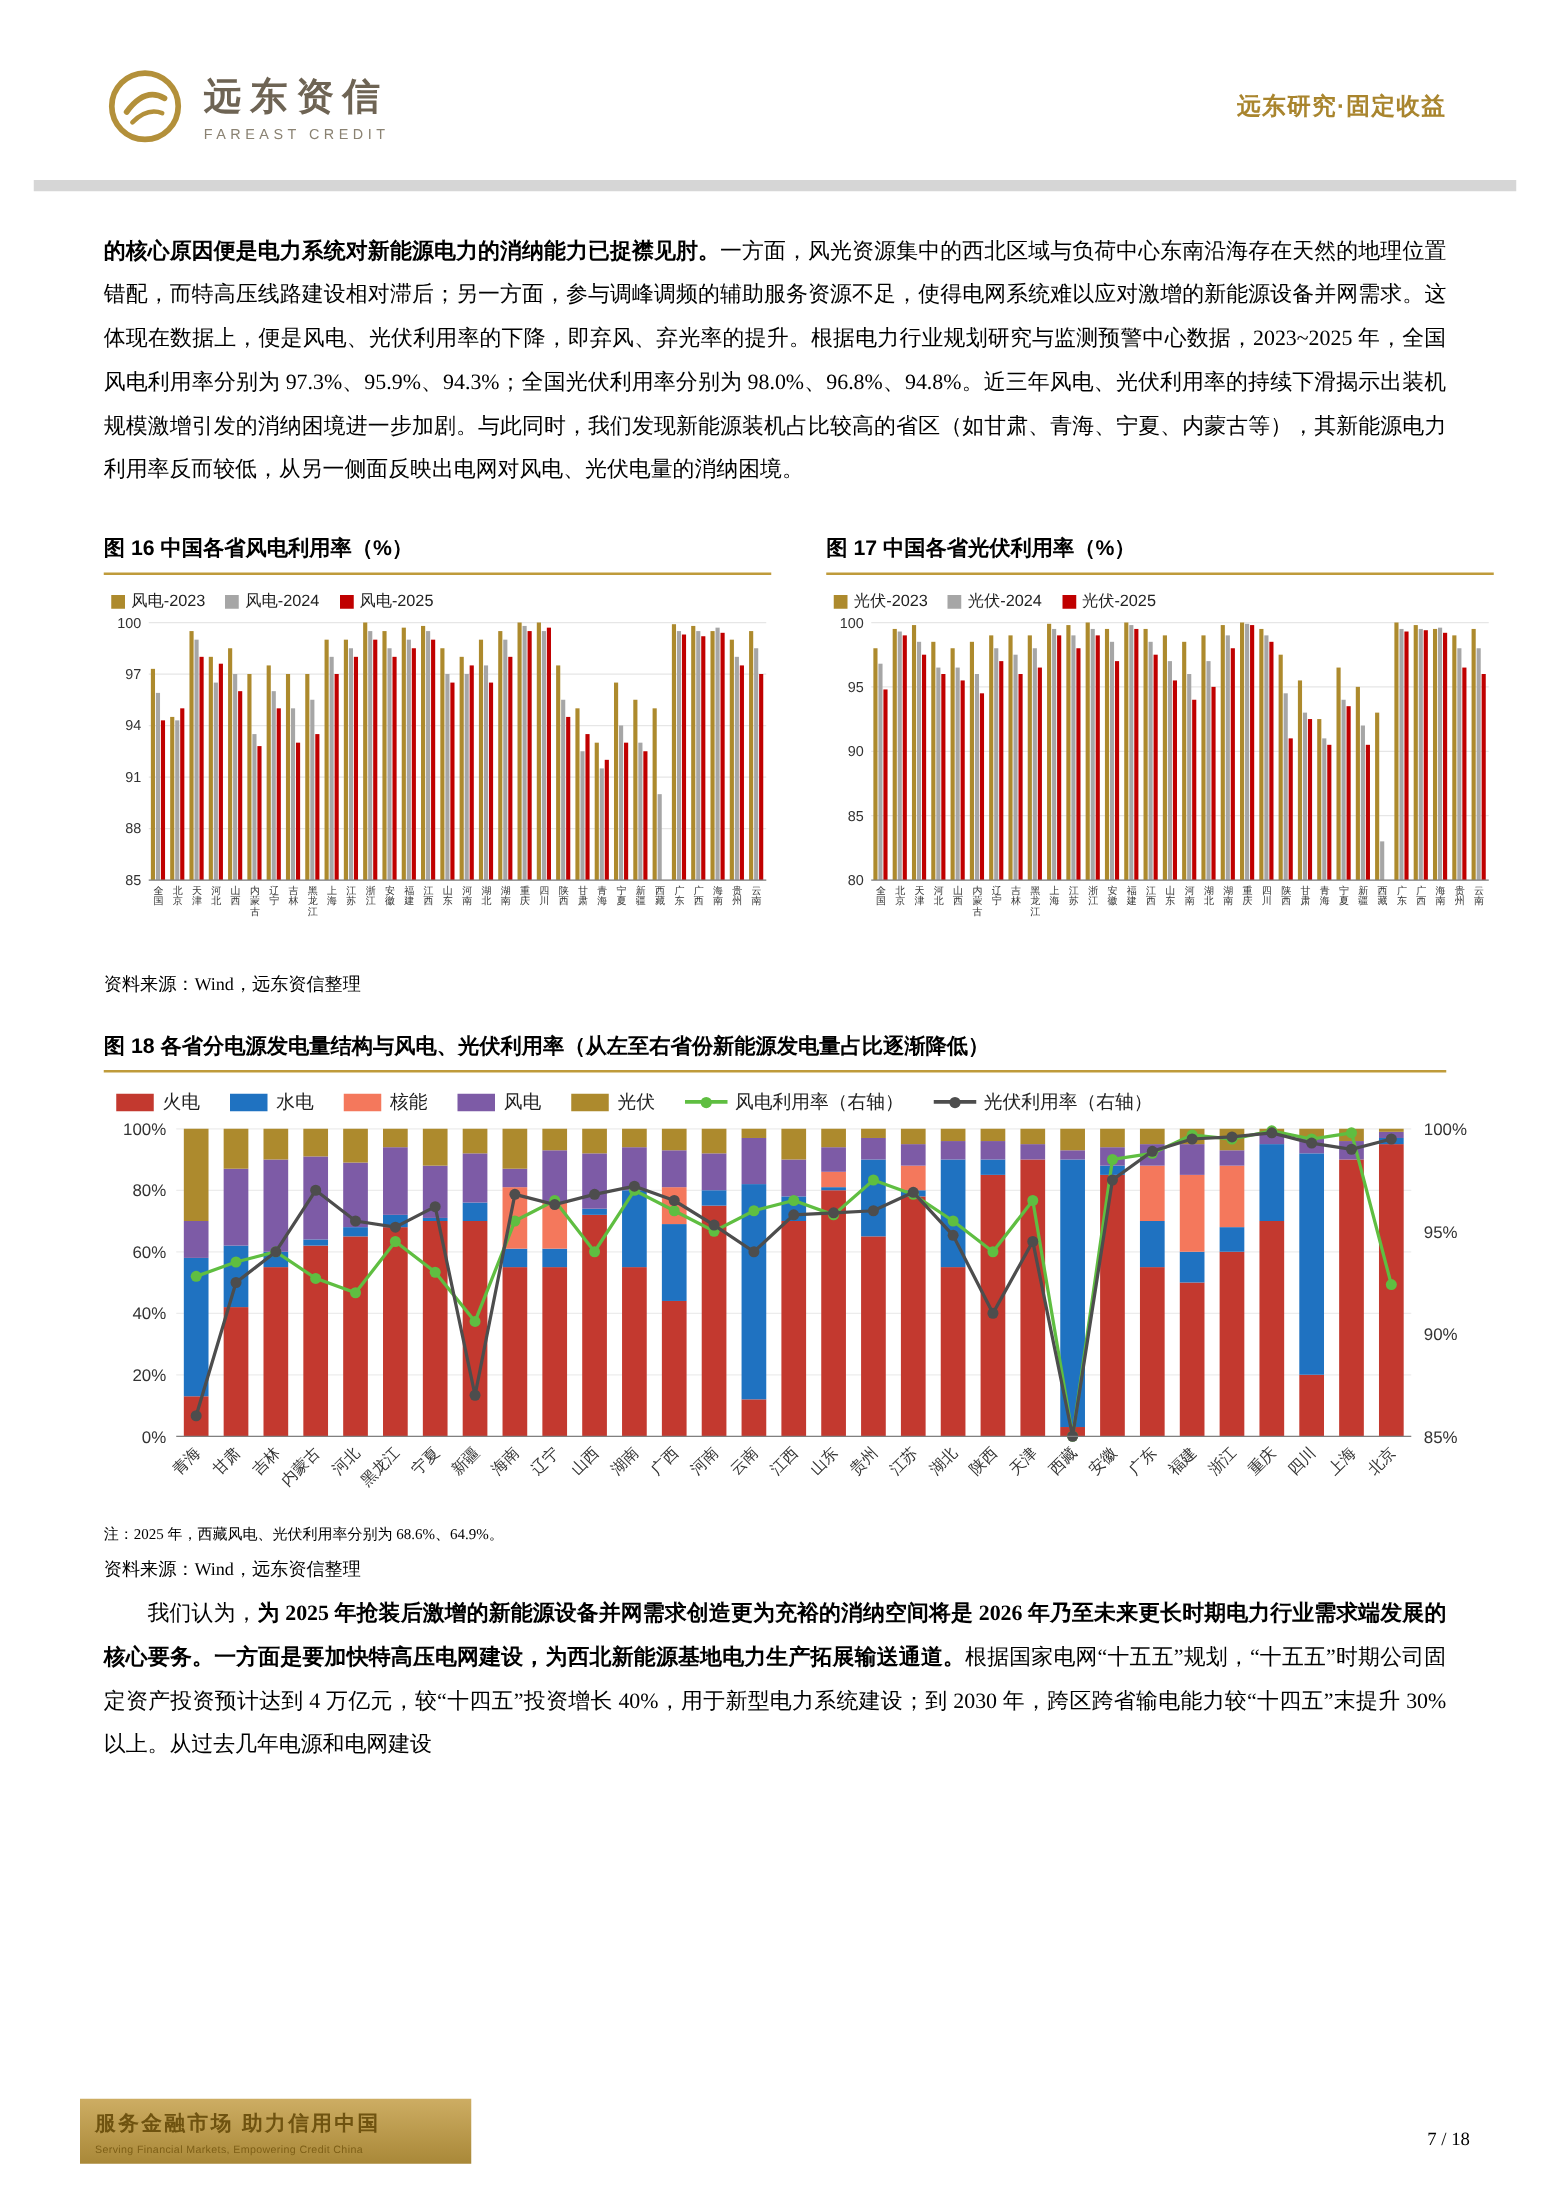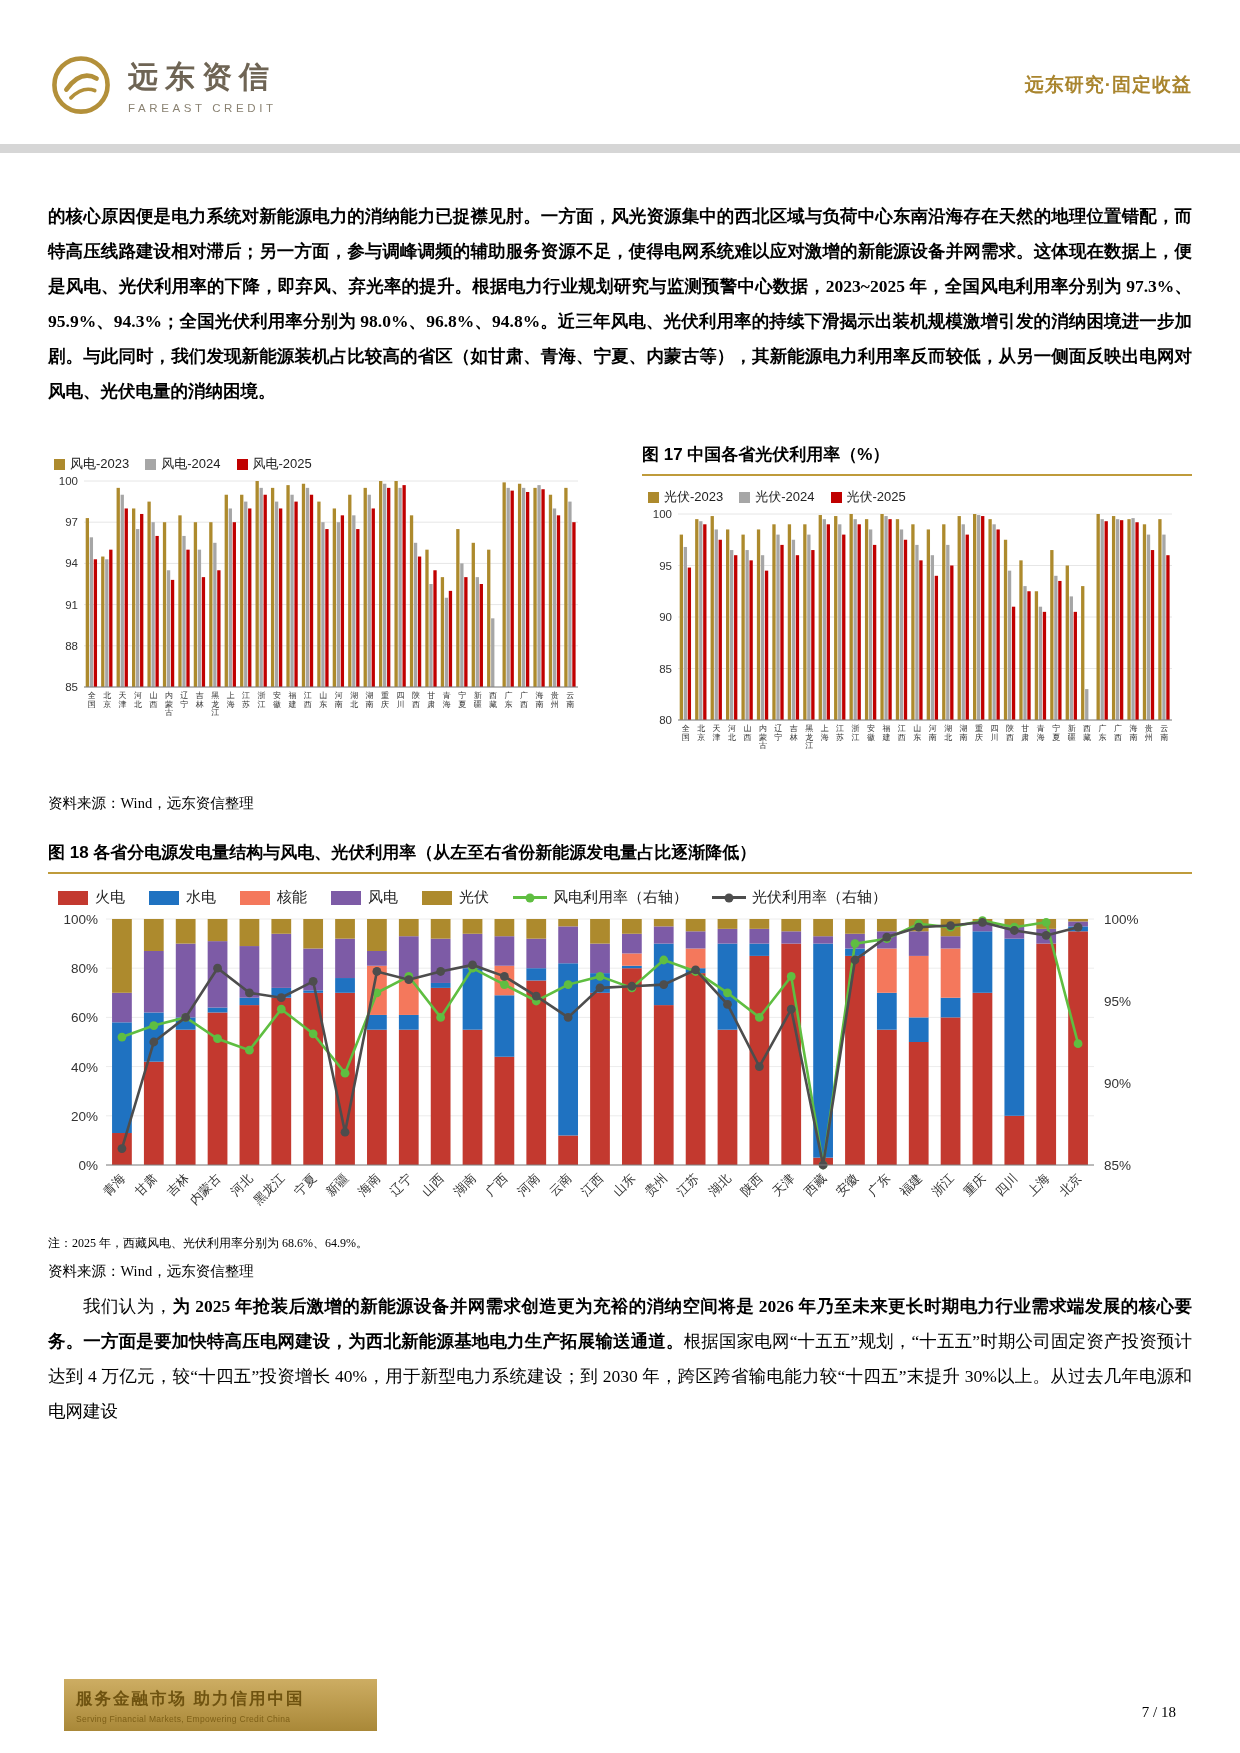--- a/index.html
+++ b/index.html
@@ -1,36 +1,36 @@
 <!DOCTYPE html>
 <html><head>
 <meta charset="utf-8">
 <style>
   html,body{margin:0;padding:0;background:#ffffff;}
   .page{
     position:relative;
     width:1240px;height:1753px;
     margin:0 auto;
     box-sizing:border-box;
-    padding:0 48px;
+    padding:0 83px;
     overflow:hidden;
     background:#ffffff;
     font-family:"Liberation Serif","DejaVu Serif",serif;
     color:#000;
   }
   
   .header{display:flex;justify-content:space-between;align-items:center;padding-top:52px;}
   .logo-wrap{display:flex;align-items:center;gap:14px;}
   .logo-text .logo-cn{font-family:"Liberation Sans",sans-serif;font-size:30px;font-weight:bold;color:#6E6454;letter-spacing:7px;}
   .logo-text .logo-en{font-family:"Liberation Sans",sans-serif;font-size:11.5px;color:#8A8272;letter-spacing:3.6px;margin-top:4px;}
   .header-right{font-family:"Liberation Sans",sans-serif;font-size:19px;font-weight:bold;color:#A9852E;letter-spacing:1px;}
   .gray-bar{height:9px;background:#D6D6D6;margin:26px -56px 0 -56px;}
   
   .body-text{font-size:17.5px;line-height:2.0;text-align:justify;margin:0;}
-  .para1{margin-top:46px;font-weight:bold;}
+  .para1{margin-top:30px;}
   .para2{margin-top:8px;text-indent:2em;}
   
   .fig-row{display:grid;grid-template-columns:1fr 1fr;column-gap:44px;margin-top:34px;}
   .fig-title{
     font-family:"Liberation Sans",sans-serif;
     font-size:17px;font-weight:bold;color:#000;
     padding-bottom:8px;border-bottom:2px solid #BF9B3B;
   }
   .legend{display:flex;flex-wrap:wrap;align-items:center;margin:12px 0 2px 6px;}
   .lg-item{display:inline-flex;align-items:center;margin-right:16px;font-family:"Liberation Sans",sans-serif;font-size:13px;color:#222;}
@@ -70,20 +70,21 @@
       </div>
     </div>
     <div class="header-right">远东研究·固定收益</div>
   </div>
   <div class="gray-bar"></div>
 
   <p class="body-text para1"><b>的核心原因便是电力系统对新能源电力的消纳能力已捉襟见肘。</b><span>一方面，风光资源集中的西北区域与负荷中心东南沿海存在天然的地理位置错配，而特高压线路建设相对滞后；另一方面，参与调峰调频的辅助服务资源不足，使得电网系统难以应对激增的新能源设备并网需求。这体现在数据上，便是风电、光伏利用率的下降，即弃风、弃光率的提升。根据电力行业规划研究与监测预警中心数据，2023~2025 年，全国风电利用率分别为 97.3%、95.9%、94.3%；全国光伏利用率分别为 98.0%、96.8%、94.8%。近三年风电、光伏利用率的持续下滑揭示出装机规模激增引发的消纳困境进一步加剧。与此同时，我们发现新能源装机占比较高的省区（如甘肃、青海、宁夏、内蒙古等），其新能源电力利用率反而较低，从另一侧面反映出电网对风电、光伏电量的消纳困境。</span></p>
 
   <div class="fig-row">
     <div class="fig-col">
+      <div class="fig-title">图 16  中国各省风电利用率（%）</div>
       <div class="legend">
           <span class="lg-item">
             <span class="lg-box" style="background: rgb(173, 138, 45);"></span>
             <span class="lg-label">风电-2023</span>
           </span>
           <span class="lg-item">
             <span class="lg-box" style="background: rgb(166, 166, 166);"></span>
             <span class="lg-label">风电-2024</span>
           </span>
           <span class="lg-item">

